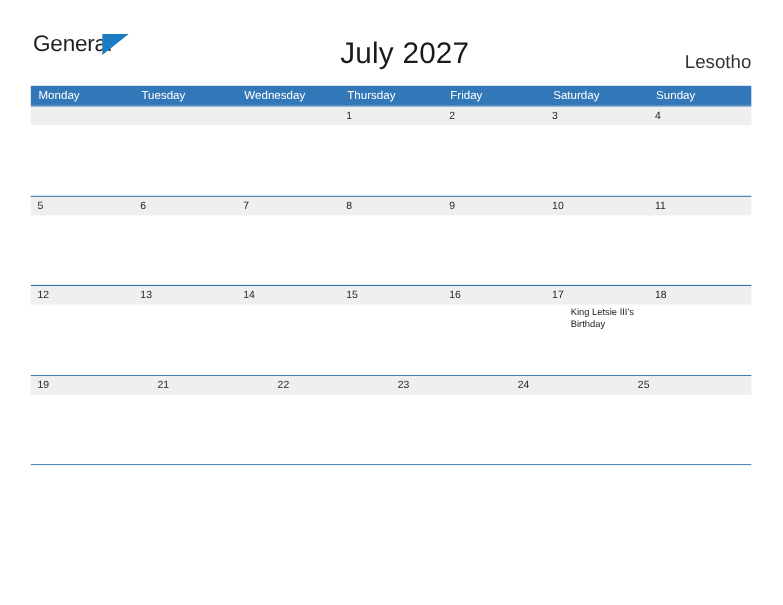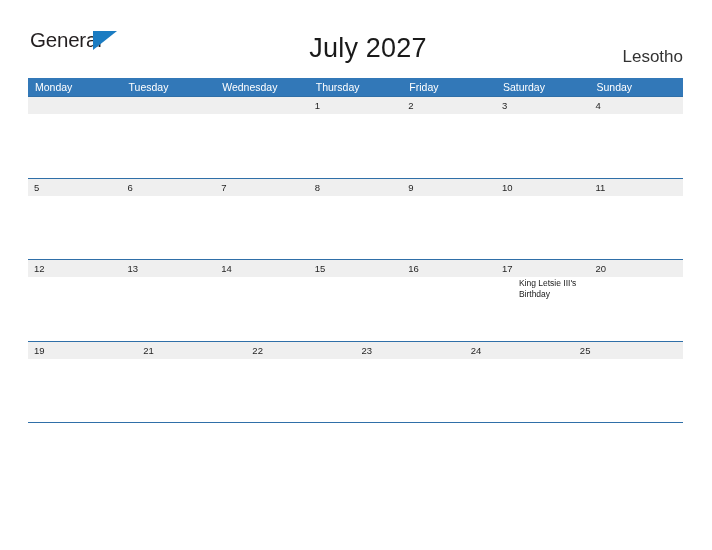--- a/index.html
+++ b/index.html
@@ -228,21 +228,21 @@
     </div>
 
     <div class="week">
       <div class="week-dates">
         <div class="day-num">12</div>
         <div class="day-num">13</div>
         <div class="day-num">14</div>
         <div class="day-num">15</div>
         <div class="day-num">16</div>
         <div class="day-num">17</div>
-        <div class="day-num">20</div>
+        <div class="day-num">18</div>
       </div>
       <div class="week-body">
         <div class="day-cell"></div>
         <div class="day-cell"></div>
         <div class="day-cell"></div>
         <div class="day-cell"></div>
         <div class="day-cell"></div>
         <div class="day-cell">
           <div class="event">King Letsie III's Birthday</div>
         </div>

